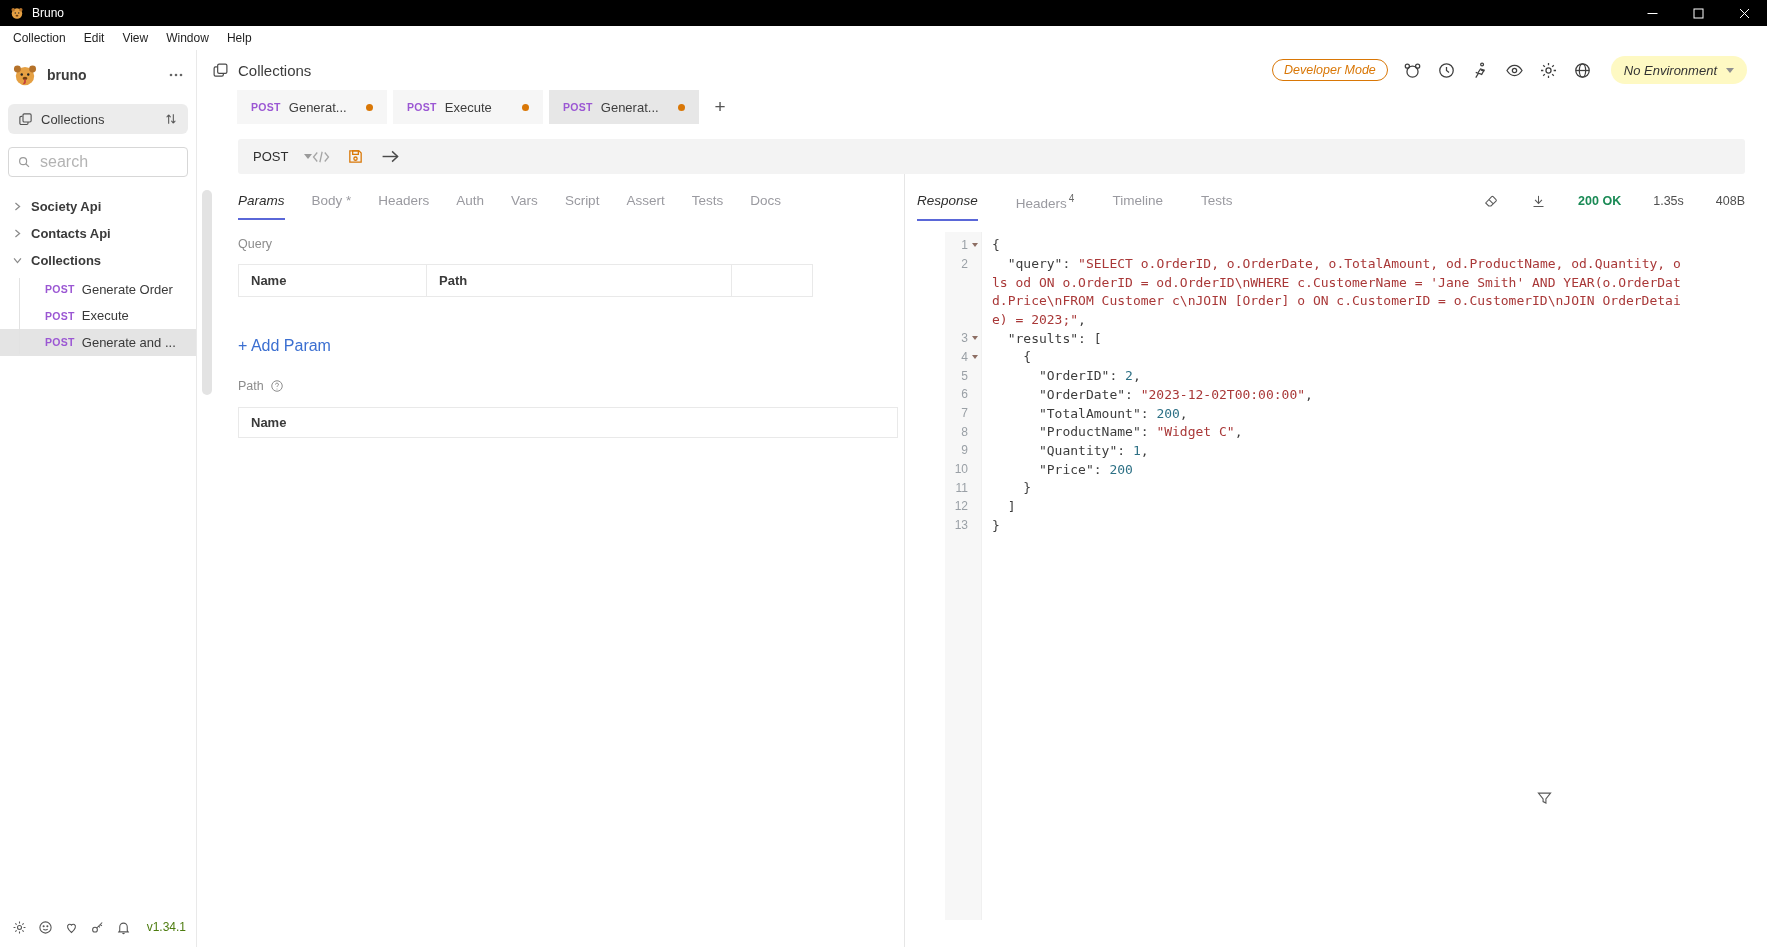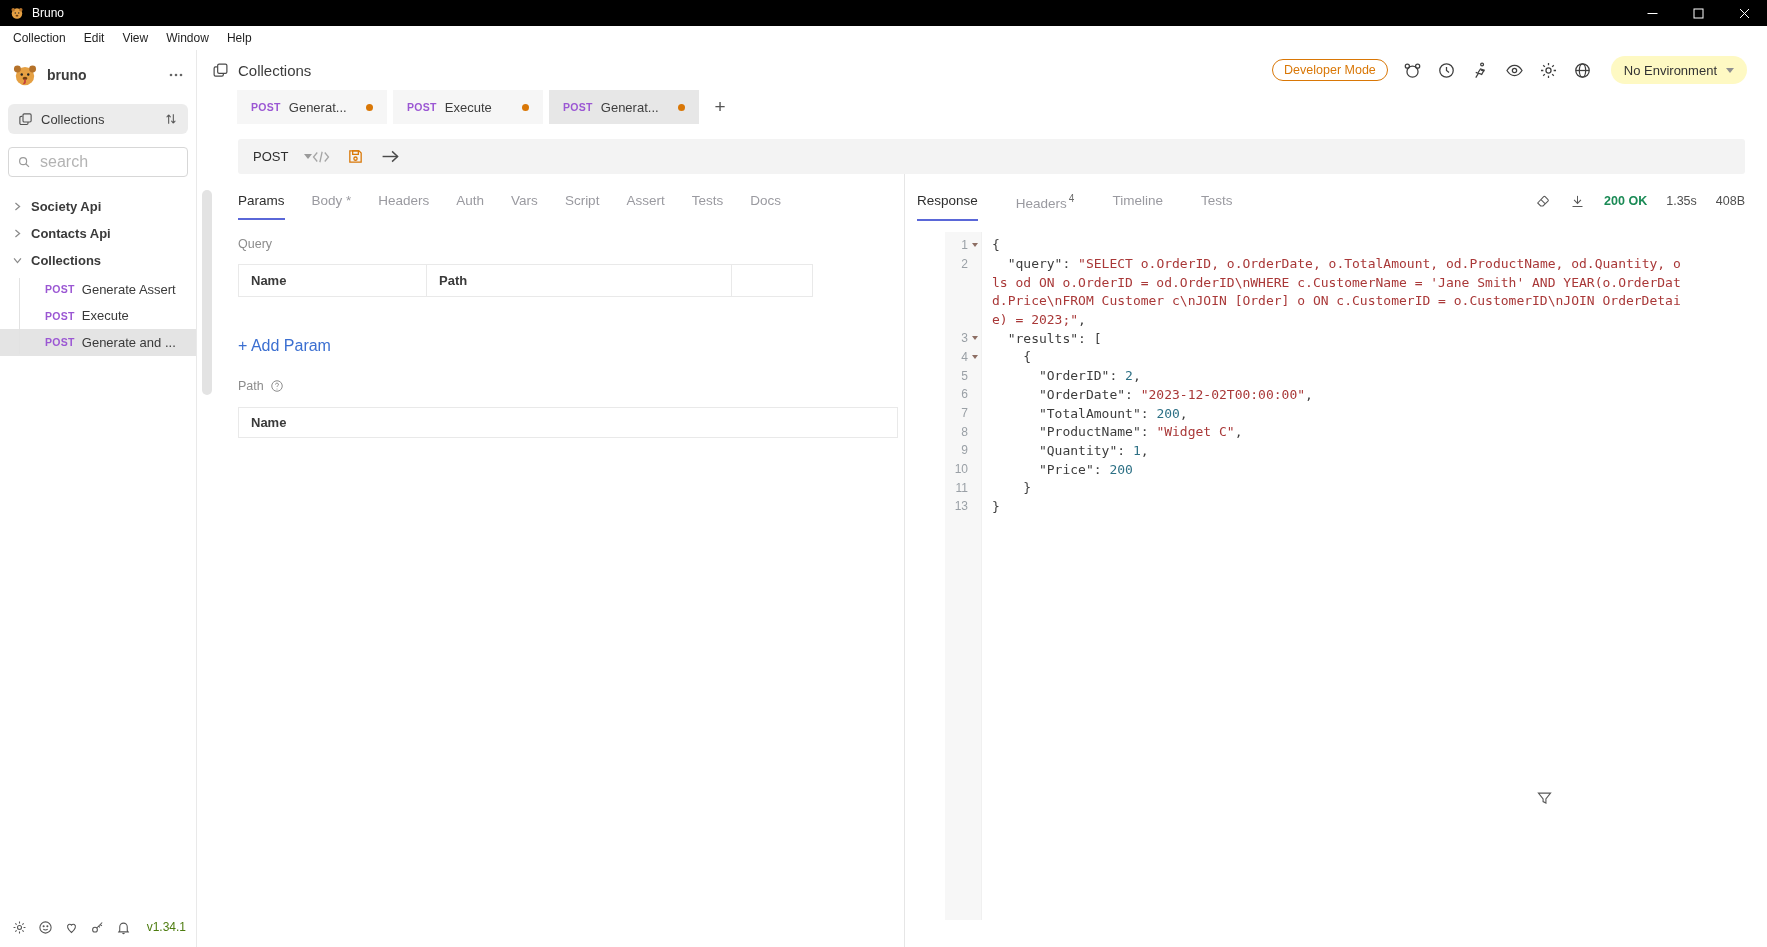--- a/index.html
+++ b/index.html
@@ -42,21 +42,21 @@
   .method { font-size:10.5px; font-weight:600; letter-spacing:.3px; color:var(--method-purple,#9b57d3); }
   .sb-footer { margin-top:auto; height:36px; display:flex; align-items:center; gap:11px; padding:0 10px 4px 12px; }
   .version { margin-left:auto; font-size:12px; color:#4d7c0f; }
 
   
   .main { flex:1; display:flex; flex-direction:column; position:relative; background:#fff; }
   .sb-thumb { position:absolute; left:5px; top:140px; width:10px; height:205px; border-radius:5px; background:#e3e3e3; }
 
   .main-header { height:40px; display:flex; align-items:center; padding:0 20px 0 15px; }
   .mh-title { display:flex; align-items:center; gap:9px; font-size:15px; color:#3c3c3c; }
-  .mh-right { margin-left:auto; display:flex; align-items:center; gap:15px; }
+  .mh-right { margin-left:auto; display:flex; align-items:center; gap:15px;font-style:italic; }
   .dev-badge { border:1px solid var(--accent,#d97706); color:var(--accent,#d97706); font-size:12.5px; border-radius:15px; padding:3px 11px; }
   .env-pill { background:#fef9c3; border-radius:15px; height:28px; display:flex; align-items:center; gap:9px; padding:0 13px; font-size:13px; color:#333; margin-left:4px; }
   .caret-down { width:0; height:0; border-left:4px solid transparent; border-right:4px solid transparent; border-top:5px solid #8f8f8f; }
 
   .tabstrip { height:34px; display:flex; align-items:stretch; padding-left:40px; }
   .rtab { width:150px; background:#f6f6f6; display:flex; align-items:center; gap:8px; padding:0 14px; margin-right:6px; font-size:13px; color:#3e3e3e; }
   .rtab.active { background:#e7e7e7; }
   .rtab .dot { width:7px; height:7px; border-radius:50%; background:var(--accent,#d97706); margin-left:auto; }
   .newtab { width:30px; display:flex; align-items:center; justify-content:center; font-size:19px; color:#555; }
 
@@ -64,37 +64,37 @@
   .urlbar { height:35px; background:#f3f3f3; border-radius:3px; display:flex; align-items:center; padding:0 15px; }
   .urlbar .m { font-size:13px; color:#2e2e2e; }
   .urlbar .caret-down { margin-left:16px; border-top-color:#9a9a9a; }
   .urlbar .url { margin-left:22px; font-size:13.5px; color:#3a3a3a; flex:1; }
   .urlbar .acts { display:flex; align-items:center; gap:17px; }
 
   .workrow { flex:1; display:flex; min-height:0; margin-top:0; }
   .request-panel { width:708px; min-width:708px; border-right:1px solid #e6e6e6; padding:19px 0 0 41px; }
   .ptabs { display:flex; gap:27px; font-size:13.5px; color:#9a9aa0; }
   .ptab { padding-bottom:10px; }
-  .ptab.active { color:#2e2e2e; border-bottom:2px solid var(--underline,#5a67d8); }
+  .ptab.active { color:#2e2e2e; border-bottom:2px solid var(--underline,#5a67d8);font-style:italic; }
   .section-label { margin-top:17px; font-size:12.5px; color:#8c8c8c; display:flex; align-items:center; gap:6px; }
   .qtable { margin-top:13px; width:575px; border:1px solid #e9e9e9; display:grid; grid-template-columns:188px 305px 1fr; }
   .qtable .th { padding:8px 12px; font-size:13px; font-weight:bold; color:#3a3a3a; border-right:1px solid #e9e9e9; }
   .qtable .th:last-child { border-right:none; }
   .add-link { margin-top:40px; font-size:16px; color:var(--link-blue,#3b6fd1); }
   .path-label { margin-top:24px; }
   .ptable { margin-top:14px; width:660px; border:1px solid #e9e9e9; display:grid; grid-template-columns:331px 1fr; }
   .ptable .th { padding:7px 12px; font-size:13px; font-weight:bold; color:#3a3a3a; border-right:1px solid #e9e9e9; }
   .ptable .th:last-child { border-right:none; }
 
   .response-panel { flex:1; position:relative; padding:19px 0 0 12px; }
   .resp-head { display:flex; align-items:flex-start; padding-right:22px; }
   .resp-tabs { display:flex; gap:38px; font-size:13.5px; color:#9a9aa0; }
   .resp-tabs .ptab.active { color:#2e2e2e; border-bottom:2px solid var(--underline,#5a67d8); }
   .sup { font-size:10px; color:#6b6b6b; vertical-align:super; margin-left:2px; }
-  .resp-meta { margin-left:auto; display:flex; align-items:center; gap:19px; font-size:12.5px; color:#4f4f4f;justify-content:space-between; }
+  .resp-meta { margin-left:auto; display:flex; align-items:center; gap:32px; font-size:12.5px; color:#4f4f4f;justify-content:space-between; }
   .status-ok { color:var(--status-green,#1a8a55); font-weight:600; }
 
   .code-area { position:relative; margin-top:11px; margin-left:28px; height:688px; overflow:hidden;
                font-family:"DejaVu Sans Mono", monospace; font-size:13px; }
   .gutter-bg { position:absolute; left:0; top:0; height:100%; width:37px; background:#f7f7f7; border-right:1px solid #f0f0f0; }
   .code-lines { position:relative; padding-top:4px; }
   .code-line { display:flex; height:18.7px; align-items:center; }
   .ln { width:23px; text-align:right; flex:none; color:#9aa0a6; font-size:12px; font-family:"Liberation Sans",sans-serif; }
   .fold { width:14px; flex:none; display:flex; align-items:center; justify-content:center; }
   .fold .tri { width:0; height:0; border-left:3.5px solid transparent; border-right:3.5px solid transparent; border-top:4.5px solid #8d6e63; }
@@ -223,21 +223,21 @@
           <svg width="11" height="11" viewBox="0 0 16 16" fill="none" stroke="#8a8a8a" stroke-width="1.8">
               <polyline points="3,5 8,11 13,5"></polyline>
             </svg>
         </span>
         <span>Collections</span>
       </div>
       <div class="tree-children">
         <span class="guide"></span>
         <div class="req-row">
           <span class="method">POST</span>
-          <span>Generate Assert</span>
+          <span>Generate Order</span>
         </div>
         <div class="req-row">
           <span class="method">POST</span>
           <span>Execute</span>
         </div>
         <div class="req-row selected">
           <span class="method">POST</span>
           <span>Generate and ...</span>
         </div>
       </div>
@@ -530,20 +530,25 @@
                 <span class="ln">10</span>
                 <span class="fold"></span>
                 <span class="code-text"><span class="tk-k">      "Price"</span><span class="tk-p">: </span><span class="tk-n">200</span></span>
               </div>
               <div class="code-line">
                 <span class="ln">11</span>
                 <span class="fold"></span>
                 <span class="code-text"><span class="tk-p">    }</span></span>
               </div>
               <div class="code-line">
+                <span class="ln">12</span>
+                <span class="fold"></span>
+                <span class="code-text"><span class="tk-p">  ]</span></span>
+              </div>
+              <div class="code-line">
                 <span class="ln">13</span>
                 <span class="fold"></span>
                 <span class="code-text"><span class="tk-p">}</span></span>
               </div>
             </div>
         </div>
 
         <span class="funnel">
           <svg width="17" height="17" viewBox="0 0 24 24" fill="none" stroke="#5a5a5a" stroke-width="1.6">
               <path d="M3.5 4.5 h17 L14 12.5 v6 l-4 -2.2 v-3.8 Z"></path>

